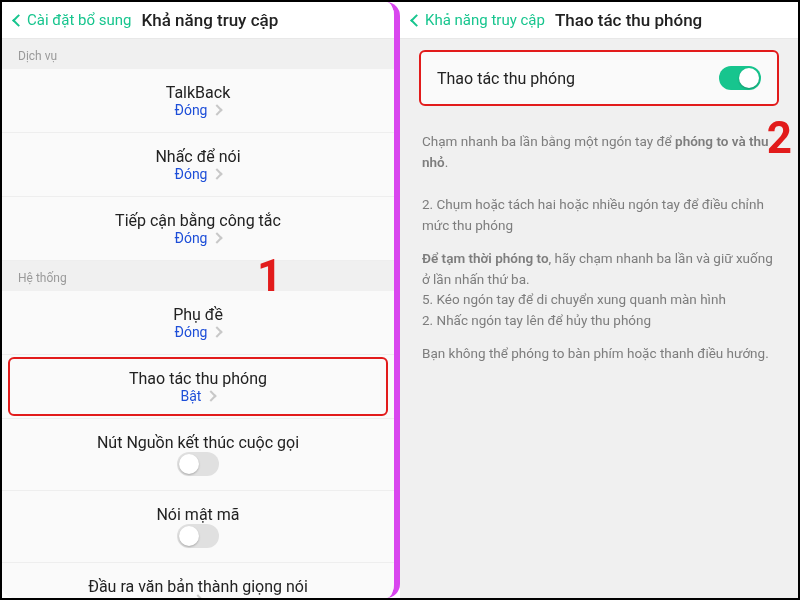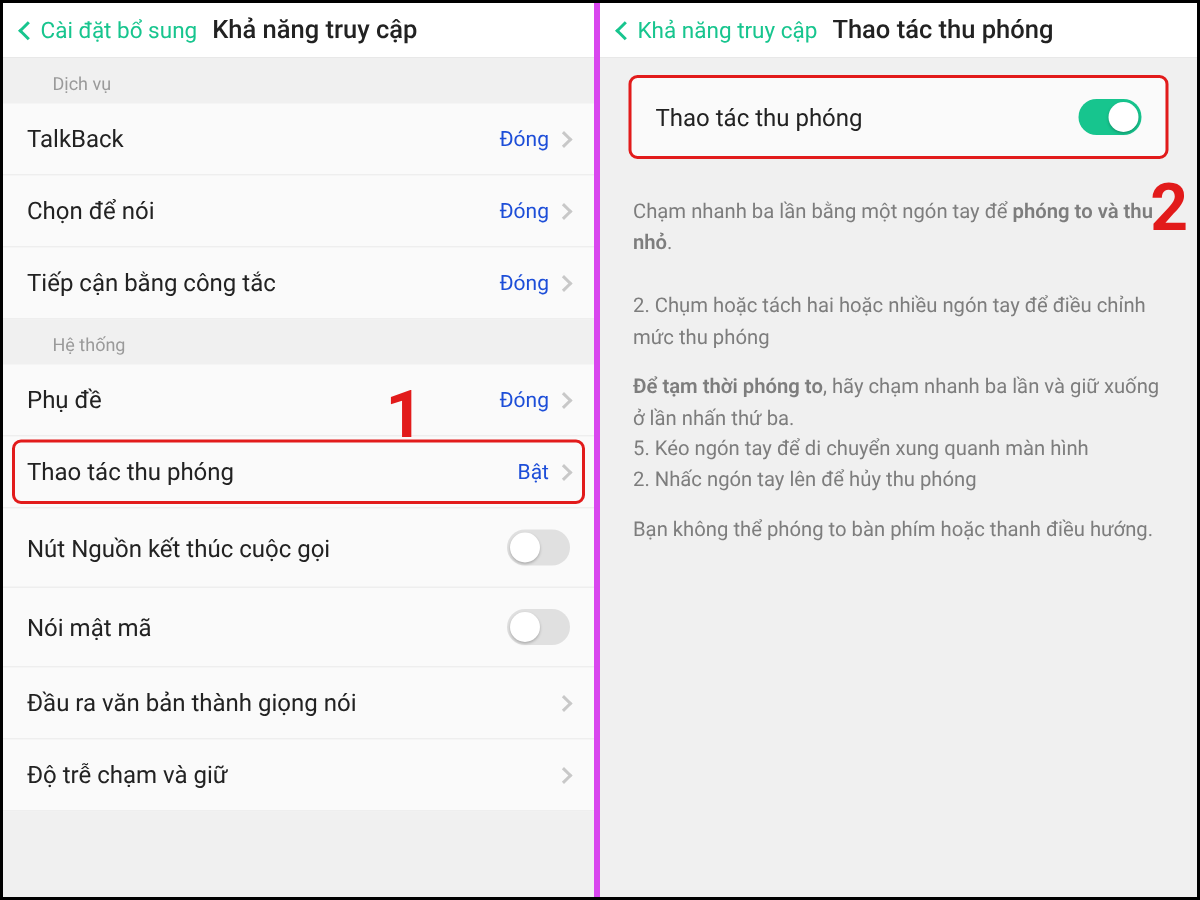--- a/index.html
+++ b/index.html
@@ -12,48 +12,49 @@
     border: 2px solid #000;
   }
   .container { display: flex; width: 100%; height: 100%; }
   .panel {
     width: 50%;
     height: 100%;
     background: #f0f0f0;
     position: relative;
     overflow: hidden;
   }
-  .panel.left { border-right: 4px solid #d946ef; }
+  .panel.left { border-right: 6px solid #d946ef; border-radius: 14px; }
   .header {
     display: flex;
     align-items: center;
     padding: 8px 12px;
     background: #fff;
     border-bottom: 1px solid #e8e8e8;
   }
   .chev-back {
     display: inline-block;
     width: 9px; height: 9px;
     border-left: 2px solid #17c58e;
     border-bottom: 2px solid #17c58e;
     transform: rotate(45deg);
     margin-right: 4px;
   }
   .back-link { color: #17c58e; font-size: 15px; margin-right: 10px; display: inline-flex; align-items: center; cursor: pointer; }
   .title { font-size: 17px; color: #222; font-weight: 500; }
-  .section-header { padding: 10px 33px 6px; font-size: 12px; color: #9a9a9a; background: #f0f0f0; }
+  .section-header { padding: 10px 16px 6px; font-size: 12px; color: #9a9a9a; background: #f0f0f0; }
   .row {
     display: flex;
     align-items: center;
     justify-content: space-between;
     padding: 14px 16px;
     background: #fafafa;
     border-bottom: 1px solid #eee;
     cursor: pointer;
     position: relative;
+    flex-direction: column;
   }
   .row-label { font-size: 16px; color: #222; }
   .row-right { display: flex; align-items: center; gap: 6px; }
   .row-status { font-size: 14px; color: #1d4ed8; }
   .chev-right {
     display: inline-block;
     width: 8px; height: 8px;
     border-top: 2px solid #c8c8c8;
     border-right: 2px solid #c8c8c8;
     transform: rotate(45deg);
@@ -120,21 +121,21 @@
 
     <div class="section-header">Dịch vụ</div>
     <div class="row">
       <span class="row-label">TalkBack</span>
       <span class="row-right">
         <span class="row-status">Đóng</span>
         <span class="chev-right"></span>
       </span>
     </div>
     <div class="row">
-      <span class="row-label">Chọn để nói</span>
+      <span class="row-label">Nhấc để nói</span>
       <span class="row-right">
         <span class="row-status">Đóng</span>
         <span class="chev-right"></span>
       </span>
     </div>
     <div class="row">
       <span class="row-label">Tiếp cận bằng công tắc</span>
       <span class="row-right">
         <span class="row-status">Đóng</span>
         <span class="chev-right"></span>

